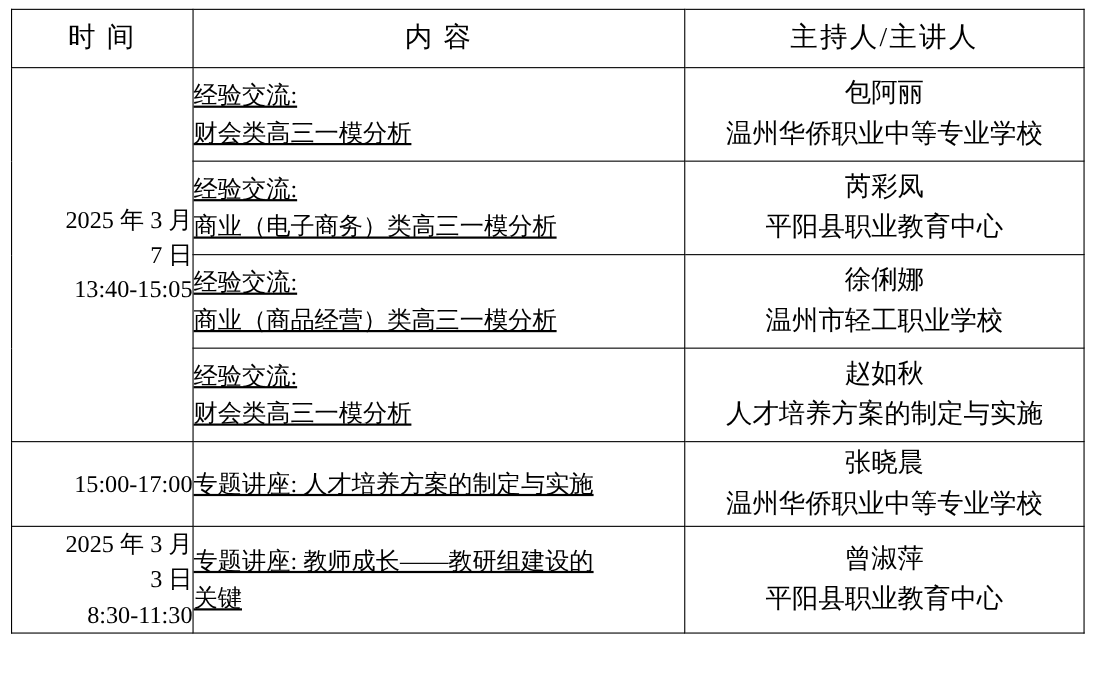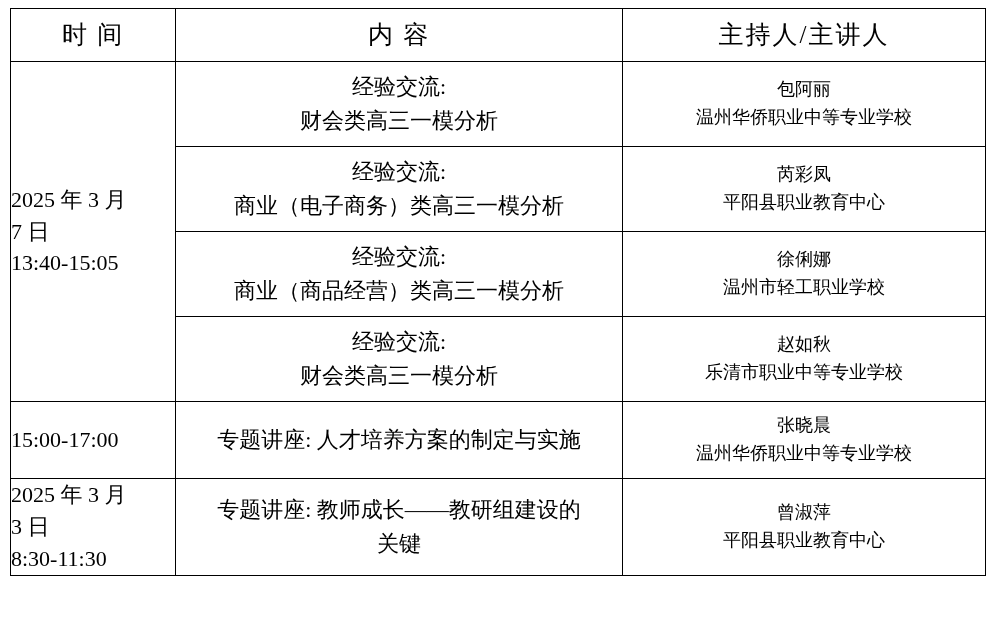--- a/index.html
+++ b/index.html
@@ -42,43 +42,44 @@
     font-weight: normal;
     height: 52px;
     letter-spacing: 2px;
   }
   thead th .hdr {
     display: block;
     line-height: 1.2;
   }
 
   td.time-cell {
-    text-align: left;
+    text-align: right;
     font-size: 22px;
     line-height: 1.45;
     padding: 4px 6px;
   }
   td.time-cell .tline {
     display: block;
     white-space: nowrap;
   }
 
   td.content-cell {
-    text-align: center;
+    text-align: left;
     font-size: 22px;
     line-height: 1.55;
     padding: 9px 12px 9px 14px;
+    text-decoration: underline;
   }
   td.content-cell .cline {
     display: block;
   }
 
   td.host-cell {
     text-align: center;
-    font-size: 18px;
+    font-size: 24px;
     line-height: 1.55;
     padding: 9px 8px;
   }
   td.host-cell .hline {
     display: block;
     white-space: nowrap;
   }
 
   .row-tall td { height: 84px; }
   .row-med td { height: 82px; }
@@ -147,21 +148,21 @@
         </td>
       </tr>
 
       <tr class="row-tall">
         <td class="content-cell">
           <span class="cline">经验交流:</span>
           <span class="cline">财会类高三一模分析</span>
         </td>
         <td class="host-cell">
           <span class="hline">赵如秋</span>
-          <span class="hline">乐清市职业中等专业学校</span>
+          <span class="hline">人才培养方案的制定与实施</span>
         </td>
       </tr>
 
       <tr class="row-short">
         <td class="time-cell">
           <span class="tline">15:00-17:00</span>
         </td>
         <td class="content-cell">
           <span class="cline">专题讲座: 人才培养方案的制定与实施</span>
         </td>

